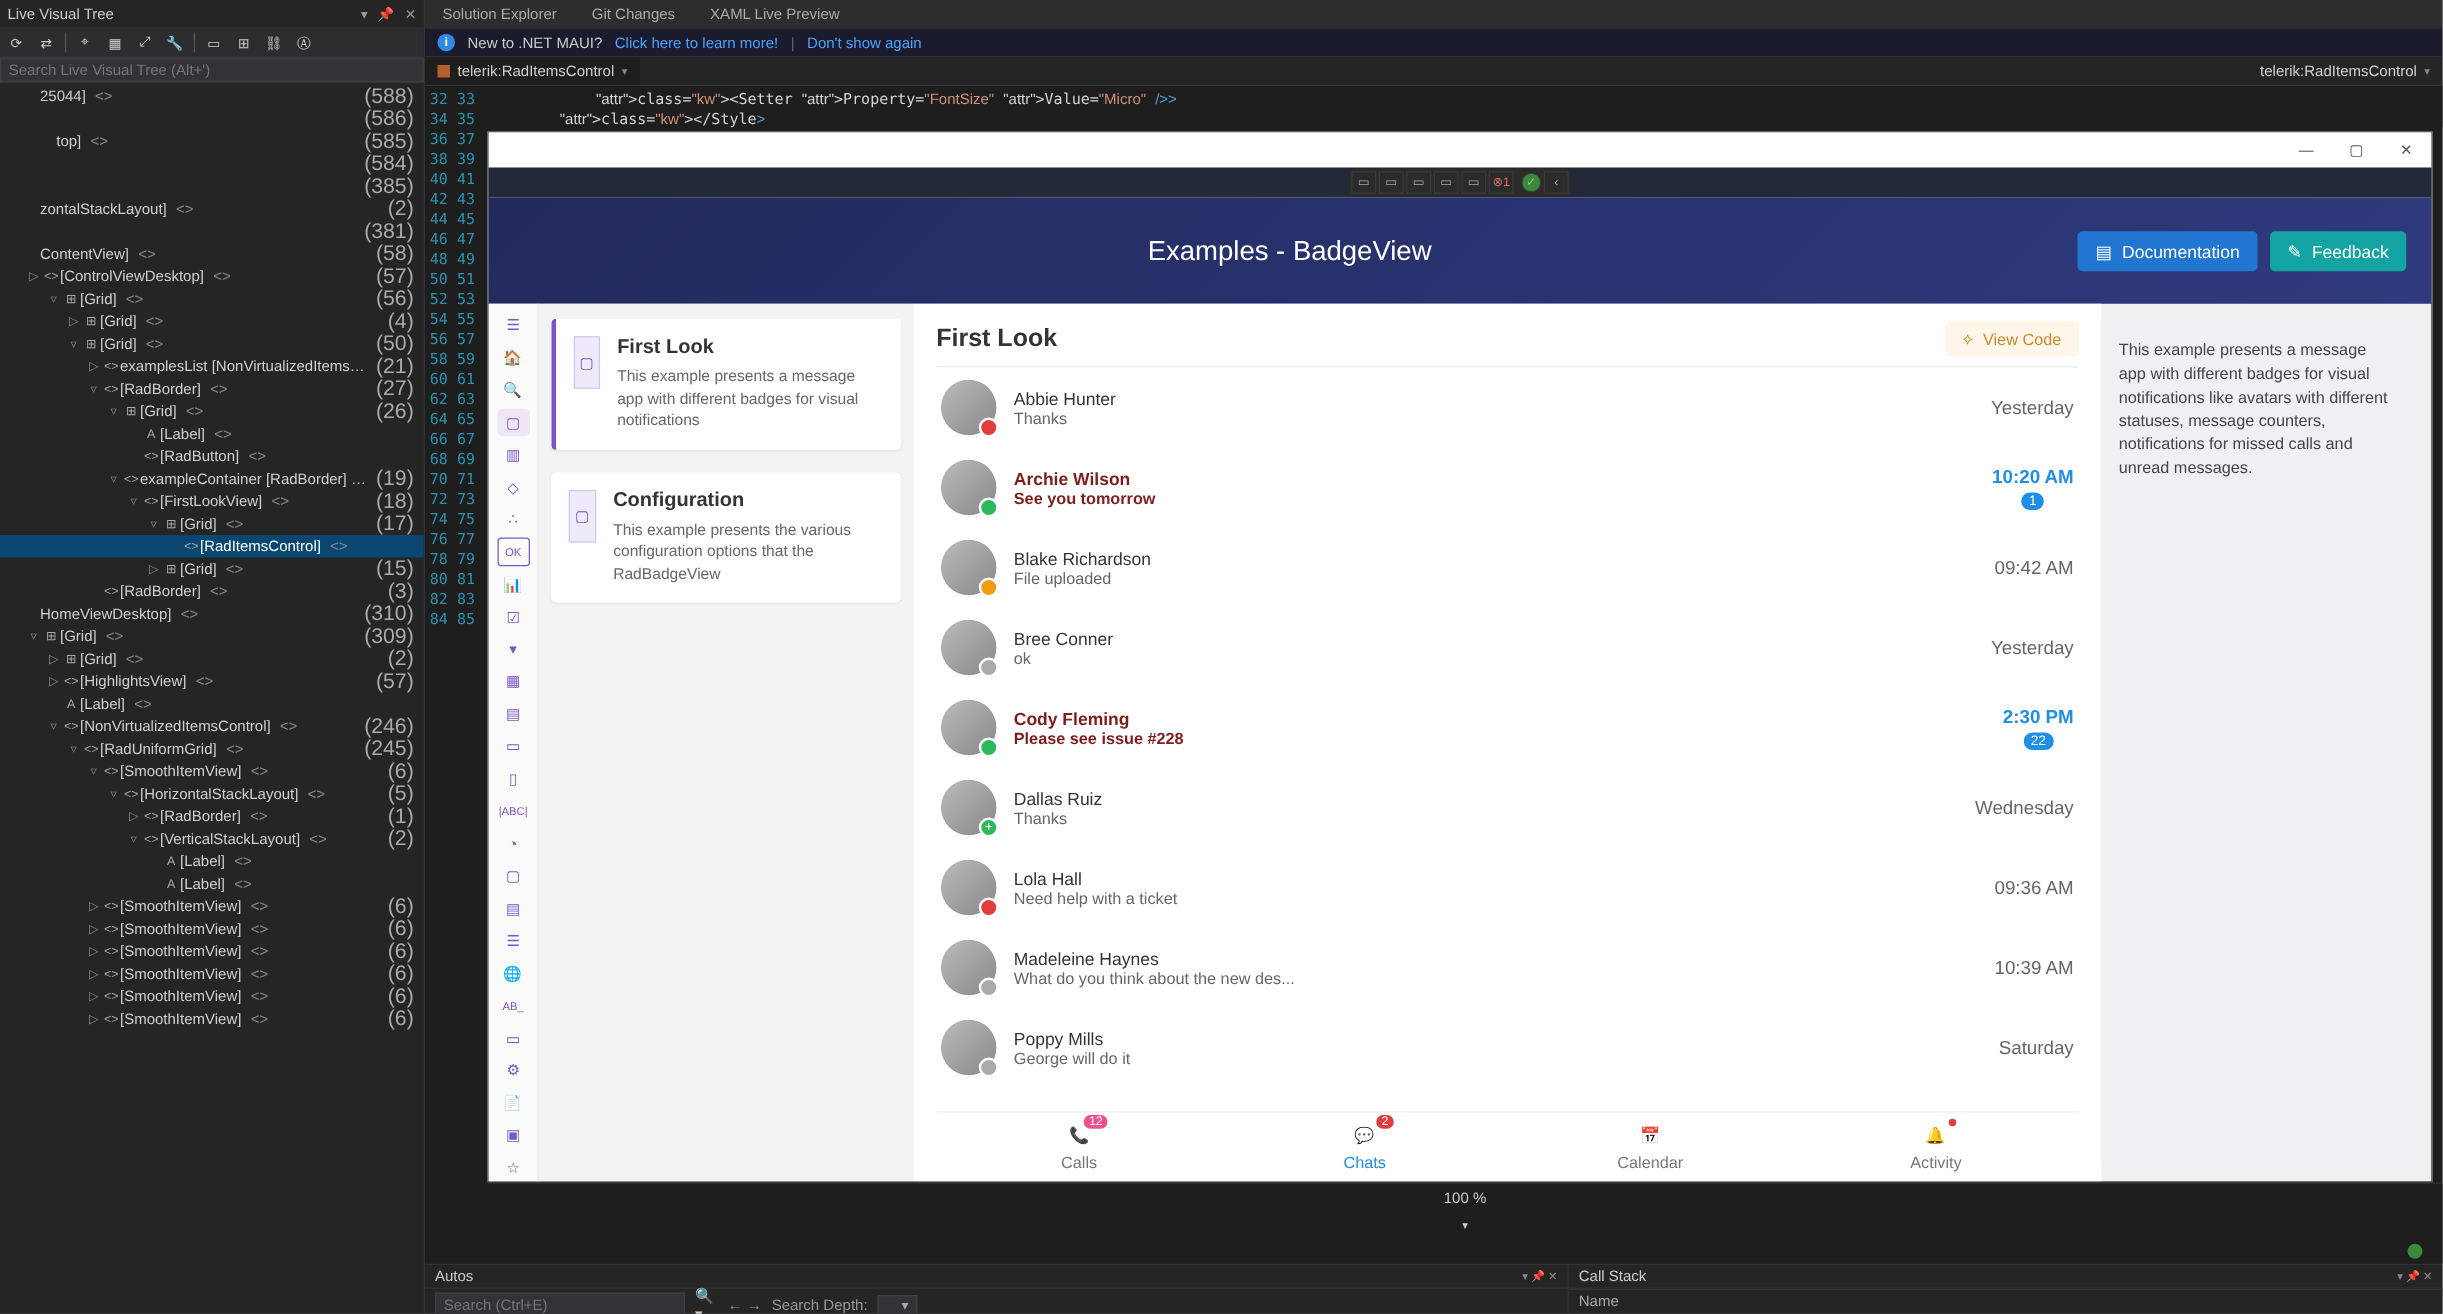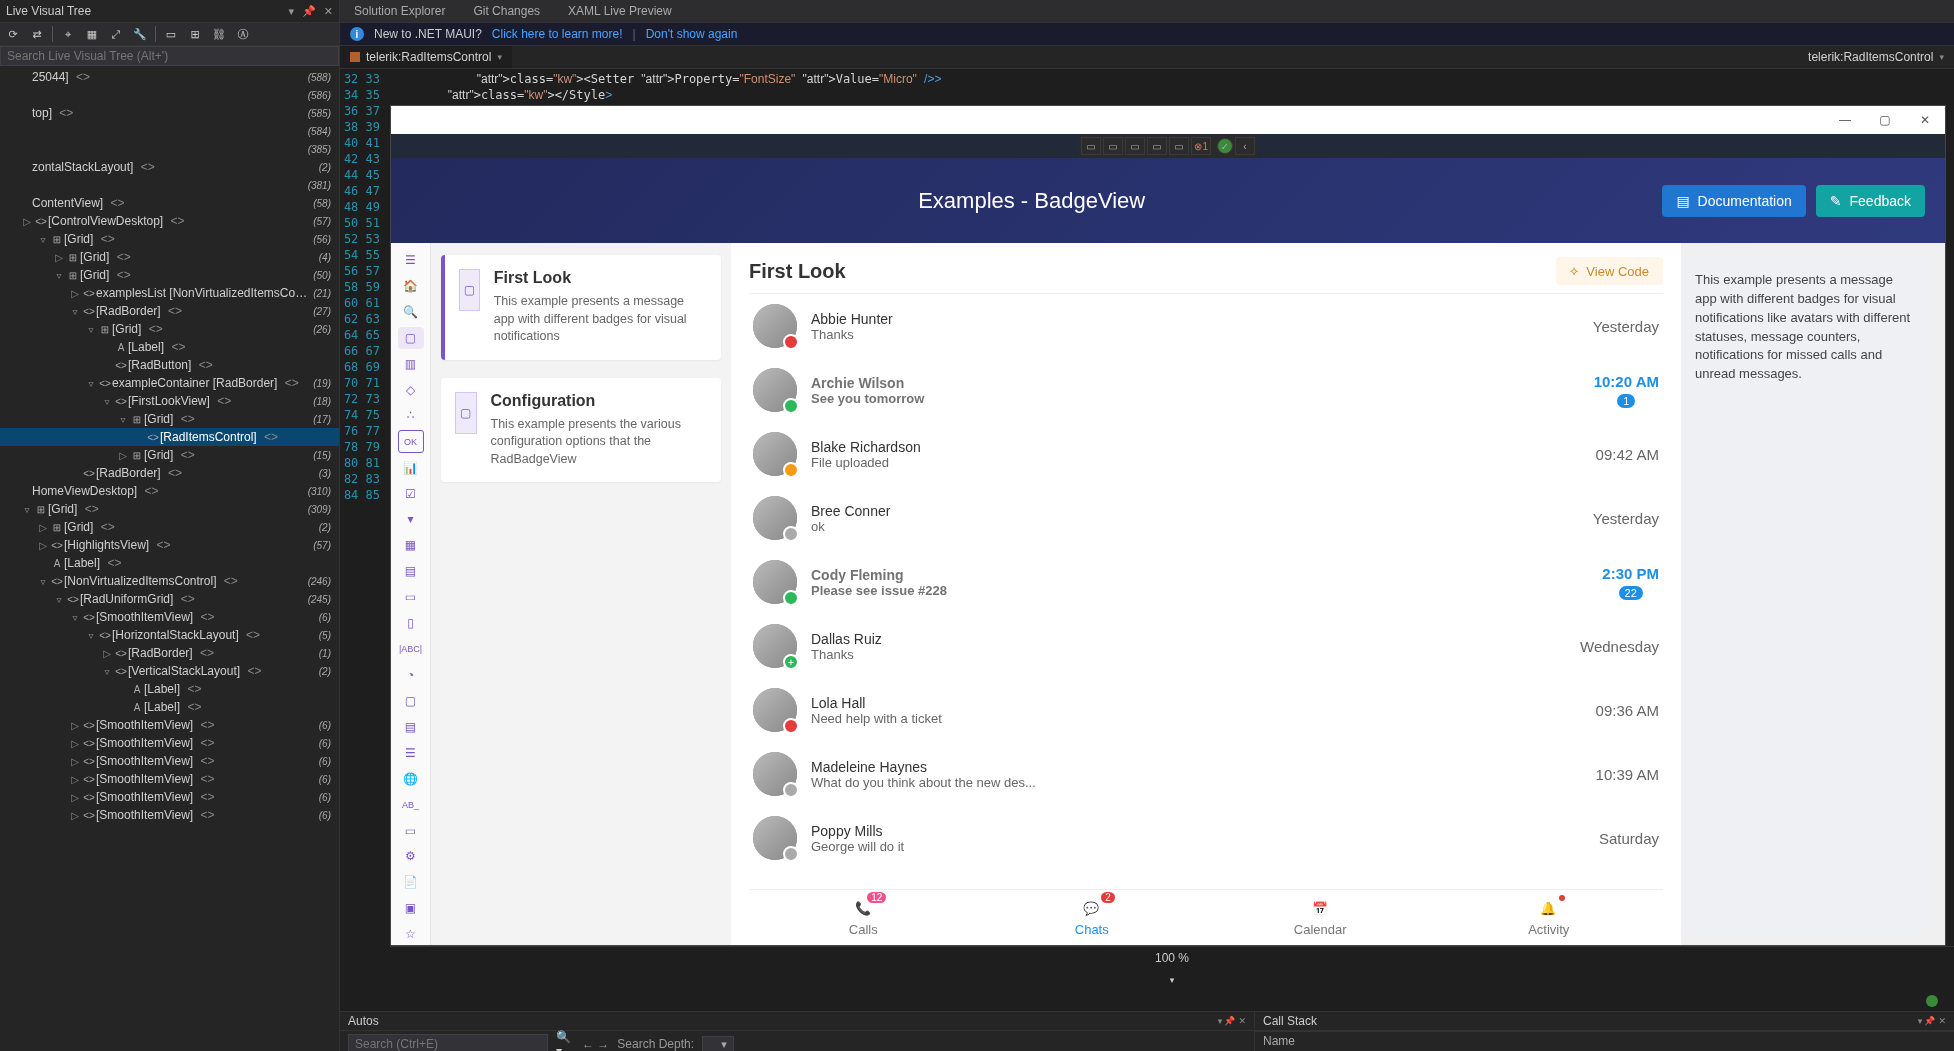--- a/index.html
+++ b/index.html
@@ -23,21 +23,21 @@
 .lvt-search { background: #333337; border: 1px solid #3f3f46; padding: 2px 6px; font-size: 12px; color: #999; }
 .lvt-search input { width:100%; background:transparent; border:none; color:#ccc; outline:none; font-size:12px;}
 
 .lvt-tree { flex: 1; overflow: auto; padding: 2px 0; }
 .lvt-row { display: flex; align-items: center; height: 18px; font-size: 12px; color: #d0d0d0; padding-right: 8px;}
 .lvt-row.selected { background:#094771; color:#fff; }
 .lvt-exp { width:14px; text-align:center; color:#888; font-size:10px;}
 .lvt-icon { width:14px; text-align:center; font-size:10px; color:#aaa;}
 .lvt-label { flex:1; white-space:nowrap; overflow:hidden; text-overflow:ellipsis;}
 .lvt-label .brak { color:#888; margin-left:4px; }
-.lvt-count { color:#aaa; font-size:10px; margin-left:6px;font-style:italic;}
+.lvt-count { color:#aaa; font-size:17px; margin-left:6px;}
 
 
 .editor-area { flex: 1; display: flex; flex-direction: column; min-width: 0; }
 
 .doc-tabs { display: flex; background: #2d2d30; border-bottom: 1px solid #333; }
 .doc-tab { padding: 4px 14px; font-size: 12px; color: #aaa; }
 
 .maui-bar { display:flex; align-items:center; gap:10px; background:#1b1b2e; padding:4px 10px; font-size:12px; color:#ccc; border-bottom:1px solid #333;}
 .maui-bar .info-dot{ width:14px;height:14px;border-radius:50%;background:#2f8ae0;color:#fff;display:flex;align-items:center;justify-content:center;font-size:10px;font-weight:bold;}
 .maui-bar a { color:#4aa3ff; text-decoration:none;}
@@ -88,21 +88,21 @@
 .chat-list{ flex:1; overflow:auto; border-top:1px solid #eee;}
 .chat-row{ display:flex; align-items:center; padding:10px 4px; border-bottom:0px solid #f4f4f4;}
 .avatar{ width:44px;height:44px;border-radius:50%;background:#888;margin-right:14px;position:relative;flex-shrink:0;}
 .avatar .avimg{ width:100%;height:100%;border-radius:50%;background:linear-gradient(135deg,#bbb,#888);}
 .badge-dot{ position:absolute; bottom:-2px; right:-2px; width:16px;height:16px;border-radius:50%;border:2px solid #fff;}
 .badge-dot.red{background:#e43b3b;} .badge-dot.green{background:#2eb85c;} .badge-dot.orange{background:#f39c12;}
 .badge-dot.gray{background:#aaa;} .badge-dot.greenplus{background:#2eb85c;color:#fff;font-size:11px;display:flex;align-items:center;justify-content:center;}
 .chat-text{ flex:1; min-width:0;}
 .chat-name{ font-size:14px; color:#333;}
 .chat-msg{ font-size:13px; color:#666;}
-.chat-row.unread .chat-name, .chat-row.unread .chat-msg{ font-weight:600; color:#737373;}
+.chat-row.unread .chat-name, .chat-row.unread .chat-msg{ font-weight:600; color:#7f1d1d;}
 .chat-meta{ text-align:center;}
 .chat-time{ font-size:15px; color:#666;}
 .chat-row.unread .chat-time{ color:#1f8fe6; font-weight:600;}
 .count-badge{ display:inline-block; margin-top:4px; background:#1f8fe6; color:#fff; border-radius:9px; font-size:11px; padding:1px 6px;}
 
 .bottom-tabs{ display:flex; border-top:1px solid #eee; padding:8px 0;}
 .btab{ flex:1; display:flex; flex-direction:column; align-items:center; gap:4px; color:#777; font-size:13px;}
 .btab.active{ color:#1f8fe6;}
 .btab .ticon{ position:relative; width:26px; height:20px; display:flex; align-items:center; justify-content:center;}
 .btab .tbadge{ position:absolute; top:-6px; right:-10px; background:#e43b3b; color:#fff; font-size:10px; border-radius:8px; padding:0 4px;}
@@ -166,21 +166,21 @@
             <span class="lvt-icon"></span>
             <span class="lvt-label">25044] <span class="brak">&lt;&gt;</span></span>
             <span class="lvt-count">(588)</span>
           </div>
           <div class="lvt-row" style="padding-left: 4px;">
             <span class="lvt-exp"></span>
             <span class="lvt-icon"></span>
             <span class="lvt-label"></span>
             <span class="lvt-count">(586)</span>
           </div>
-          <div class="lvt-row" style="padding-left: 4px;">
+          <div class="lvt-row" style="padding-left: 17px;">
             <span class="lvt-exp"></span>
             <span class="lvt-icon"></span>
             <span class="lvt-label">top] <span class="brak">&lt;&gt;</span></span>
             <span class="lvt-count">(585)</span>
           </div>
           <div class="lvt-row" style="padding-left: 20px;">
             <span class="lvt-exp"></span>
             <span class="lvt-icon"></span>
             <span class="lvt-label"></span>
             <span class="lvt-count">(584)</span>

